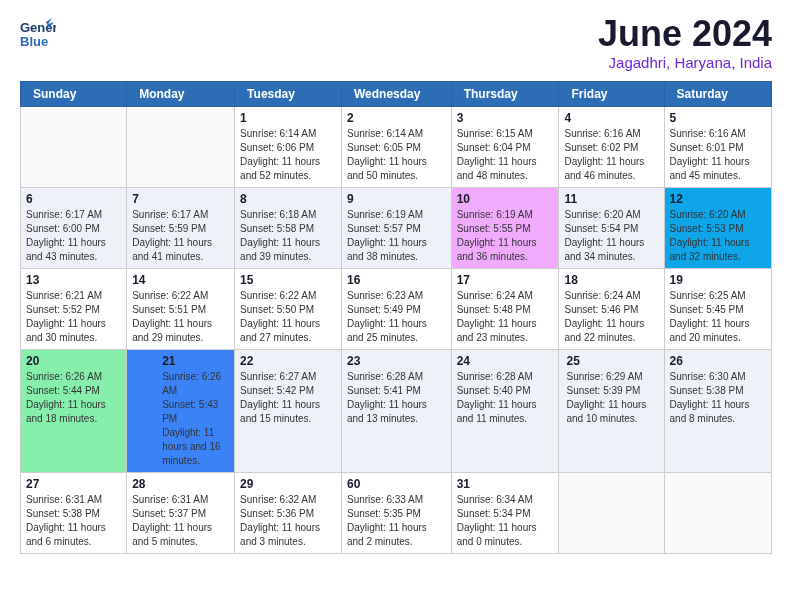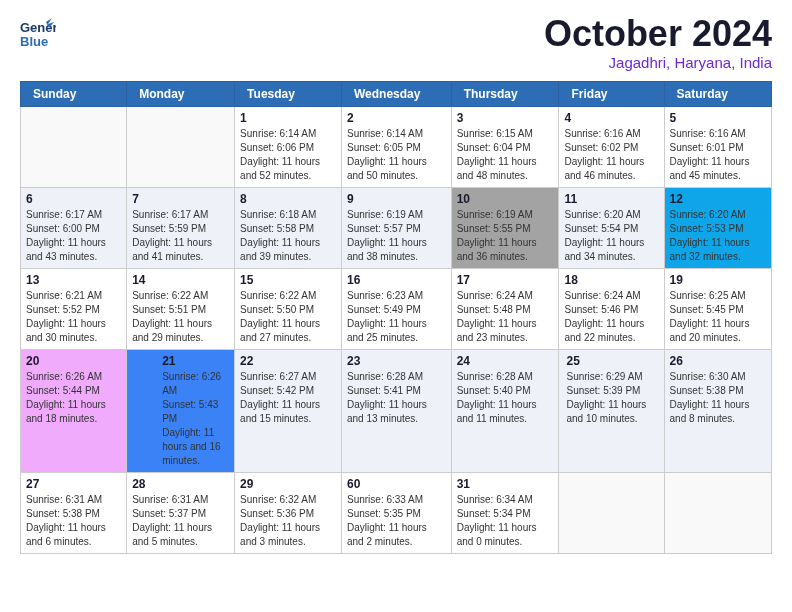--- a/index.html
+++ b/index.html
@@ -94,21 +94,21 @@
     <div class="logo">
       <div class="logo-top">
         <svg width="36" height="36" viewBox="0 0 36 36">
           <text x="0" y="16" font-size="13" font-weight="bold" fill="#1a3a6b">General</text>
           <text x="0" y="30" font-size="13" font-weight="bold" fill="#2d6db5">Blue</text>
           <polyline points="28,8 34,4 30,10 36,8 31,14" fill="#2d6db5" transform="translate(-2,-2)"></polyline>
         </svg>
       </div>
     </div>
     <div class="title-block">
-      <div class="month-title">October 2024</div>
+      <div class="month-title">June 2024</div>
       <div class="location">Jagadhri, Haryana, India</div>
     </div>
   </div>
 
   <table class="calendar">
     <thead>
       <tr>
         <th>Sunday</th>
         <th>Monday</th>
         <th>Tuesday</th>
@@ -135,21 +135,21 @@
         </tr>
         <tr>
           <td style="background: rgb(238, 242, 248);"><span class="day-num">6</span>
 <span class="day-info">Sunrise: 6:17 AM<br>Sunset: 6:00 PM<br>Daylight: 11 hours and 43 minutes.</span></td>
           <td style="background: rgb(238, 242, 248);"><span class="day-num">7</span>
 <span class="day-info">Sunrise: 6:17 AM<br>Sunset: 5:59 PM<br>Daylight: 11 hours and 41 minutes.</span></td>
           <td style="background: rgb(238, 242, 248);"><span class="day-num">8</span>
 <span class="day-info">Sunrise: 6:18 AM<br>Sunset: 5:58 PM<br>Daylight: 11 hours and 39 minutes.</span></td>
           <td style="background: rgb(238, 242, 248);"><span class="day-num">9</span>
 <span class="day-info">Sunrise: 6:19 AM<br>Sunset: 5:57 PM<br>Daylight: 11 hours and 38 minutes.</span></td>
-          <td style="background: #a3a3a3;"><span class="day-num">10</span>
+          <td style="background: #f0abfc;"><span class="day-num">10</span>
 <span class="day-info">Sunrise: 6:19 AM<br>Sunset: 5:55 PM<br>Daylight: 11 hours and 36 minutes.</span></td>
           <td style="background: rgb(238, 242, 248);"><span class="day-num">11</span>
 <span class="day-info">Sunrise: 6:20 AM<br>Sunset: 5:54 PM<br>Daylight: 11 hours and 34 minutes.</span></td>
           <td style="background: #0ea5e9;"><span class="day-num">12</span>
 <span class="day-info">Sunrise: 6:20 AM<br>Sunset: 5:53 PM<br>Daylight: 11 hours and 32 minutes.</span></td>
         </tr>
         <tr>
           <td><span class="day-num">13</span>
 <span class="day-info">Sunrise: 6:21 AM<br>Sunset: 5:52 PM<br>Daylight: 11 hours and 30 minutes.</span></td>
           <td><span class="day-num">14</span>
@@ -159,21 +159,21 @@
           <td><span class="day-num">16</span>
 <span class="day-info">Sunrise: 6:23 AM<br>Sunset: 5:49 PM<br>Daylight: 11 hours and 25 minutes.</span></td>
           <td><span class="day-num">17</span>
 <span class="day-info">Sunrise: 6:24 AM<br>Sunset: 5:48 PM<br>Daylight: 11 hours and 23 minutes.</span></td>
           <td><span class="day-num">18</span>
 <span class="day-info">Sunrise: 6:24 AM<br>Sunset: 5:46 PM<br>Daylight: 11 hours and 22 minutes.</span></td>
           <td><span class="day-num">19</span>
 <span class="day-info">Sunrise: 6:25 AM<br>Sunset: 5:45 PM<br>Daylight: 11 hours and 20 minutes.</span></td>
         </tr>
         <tr>
-          <td style="background: #f0abfc;"><span class="day-num">20</span>
+          <td style="background: #86efac;"><span class="day-num">20</span>
 <span class="day-info">Sunrise: 6:26 AM<br>Sunset: 5:44 PM<br>Daylight: 11 hours and 18 minutes.</span></td>
           <td style="background: #3b82f6; padding-left: 35px;"><span class="day-num">21</span>
 <span class="day-info">Sunrise: 6:26 AM<br>Sunset: 5:43 PM<br>Daylight: 11 hours and 16 minutes.</span></td>
           <td style="background: rgb(238, 242, 248);"><span class="day-num">22</span>
 <span class="day-info">Sunrise: 6:27 AM<br>Sunset: 5:42 PM<br>Daylight: 11 hours and 15 minutes.</span></td>
           <td style="background: rgb(238, 242, 248); margin-left: 30px;"><span class="day-num">23</span>
 <span class="day-info">Sunrise: 6:28 AM<br>Sunset: 5:41 PM<br>Daylight: 11 hours and 13 minutes.</span></td>
           <td style="background: rgb(238, 242, 248);"><span class="day-num">24</span>
 <span class="day-info">Sunrise: 6:28 AM<br>Sunset: 5:40 PM<br>Daylight: 11 hours and 11 minutes.</span></td>
           <td style="background: rgb(238, 242, 248); padding-left: 7px;"><span class="day-num">25</span>

